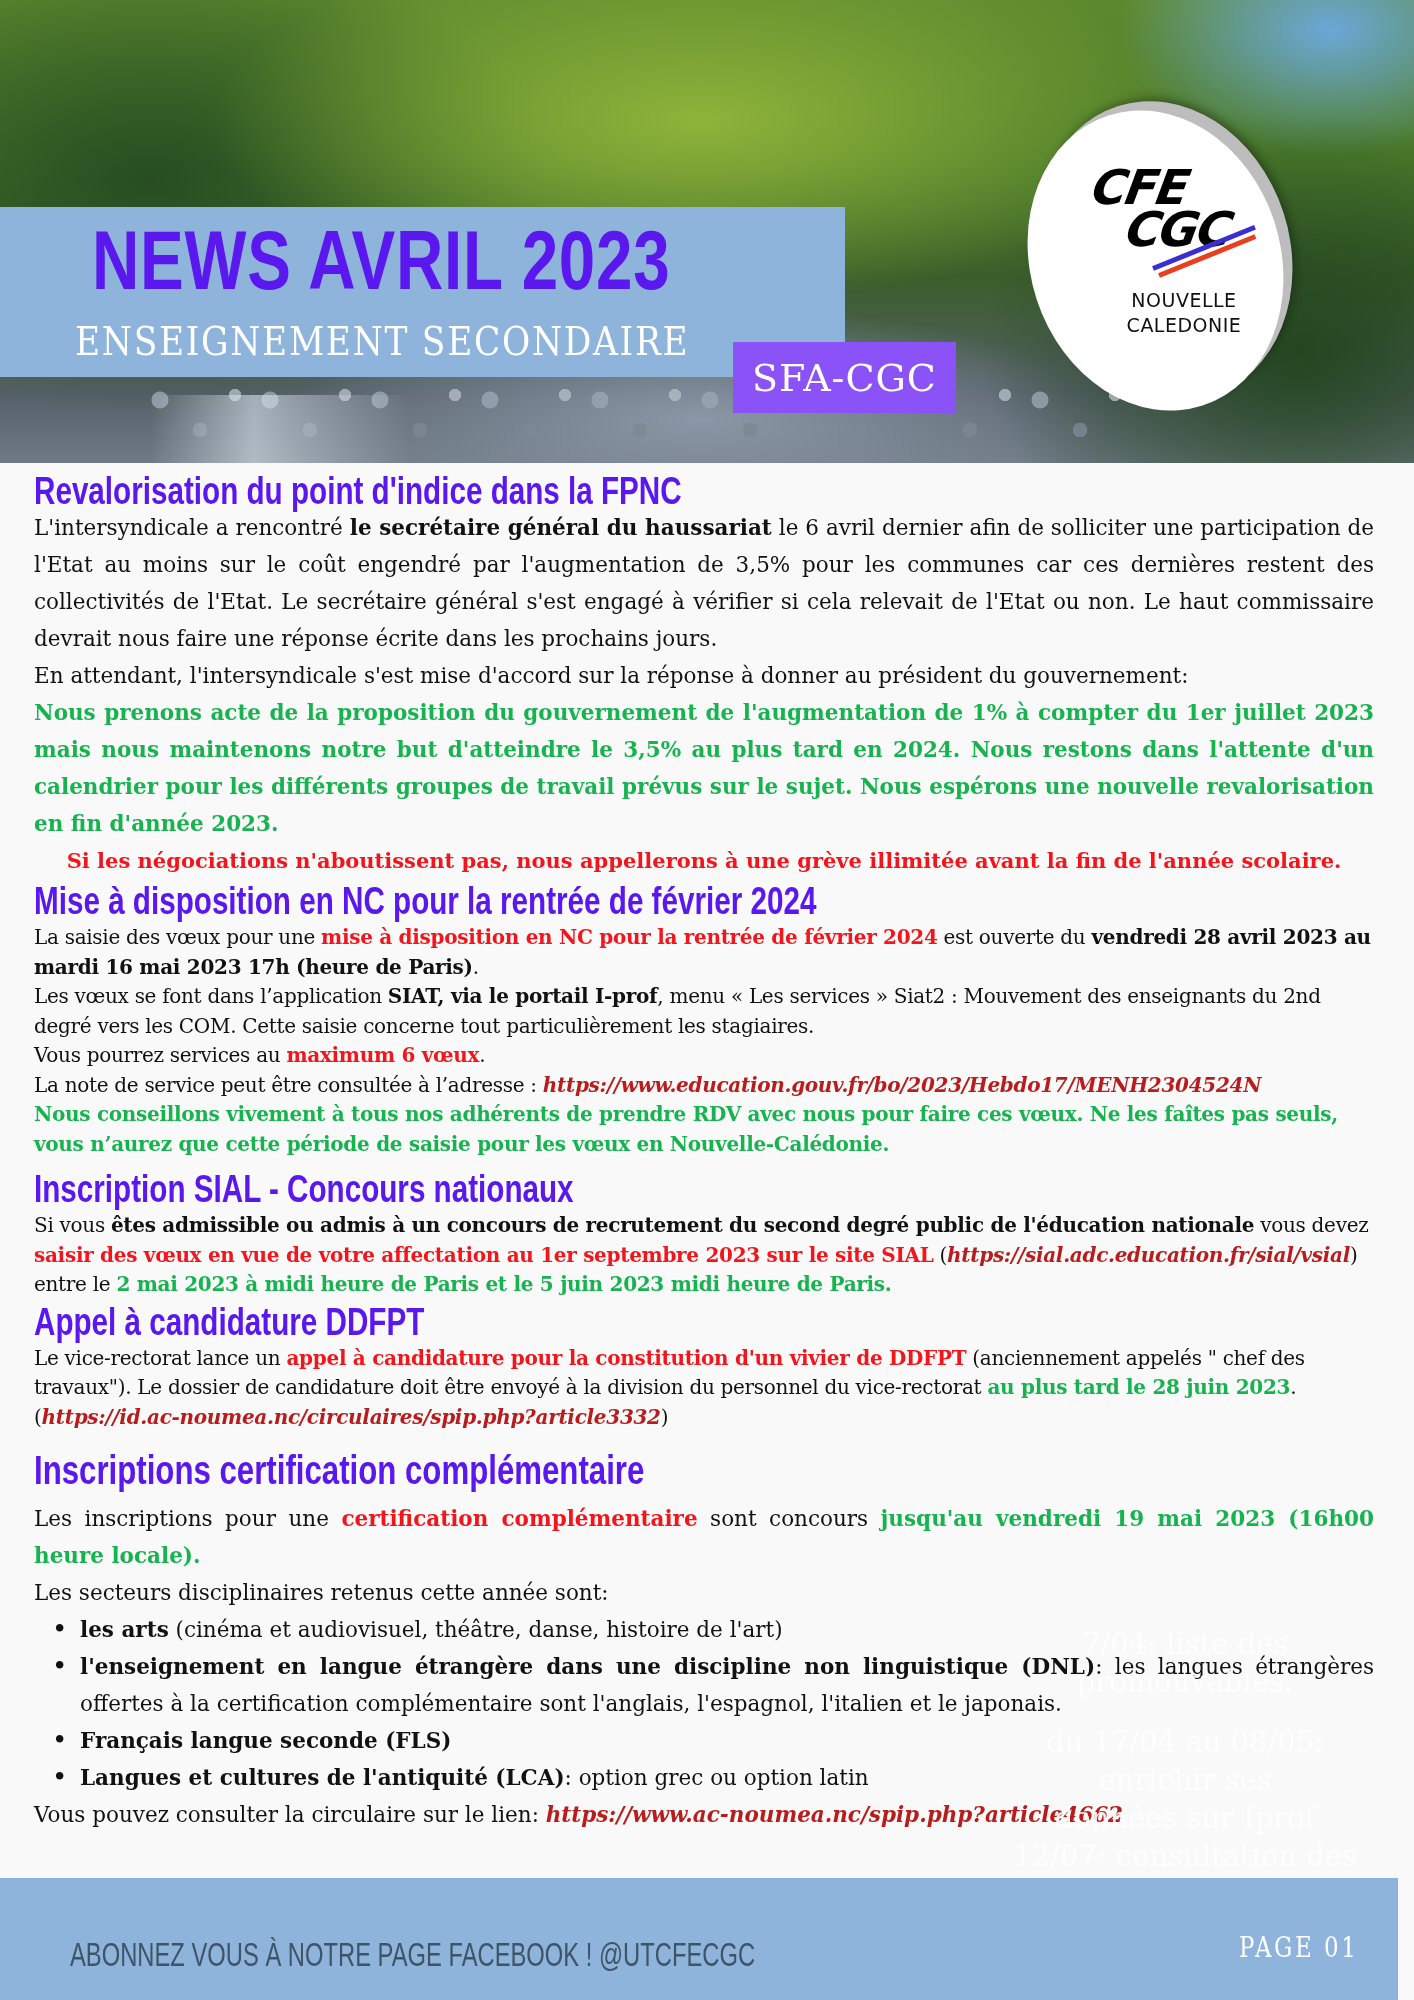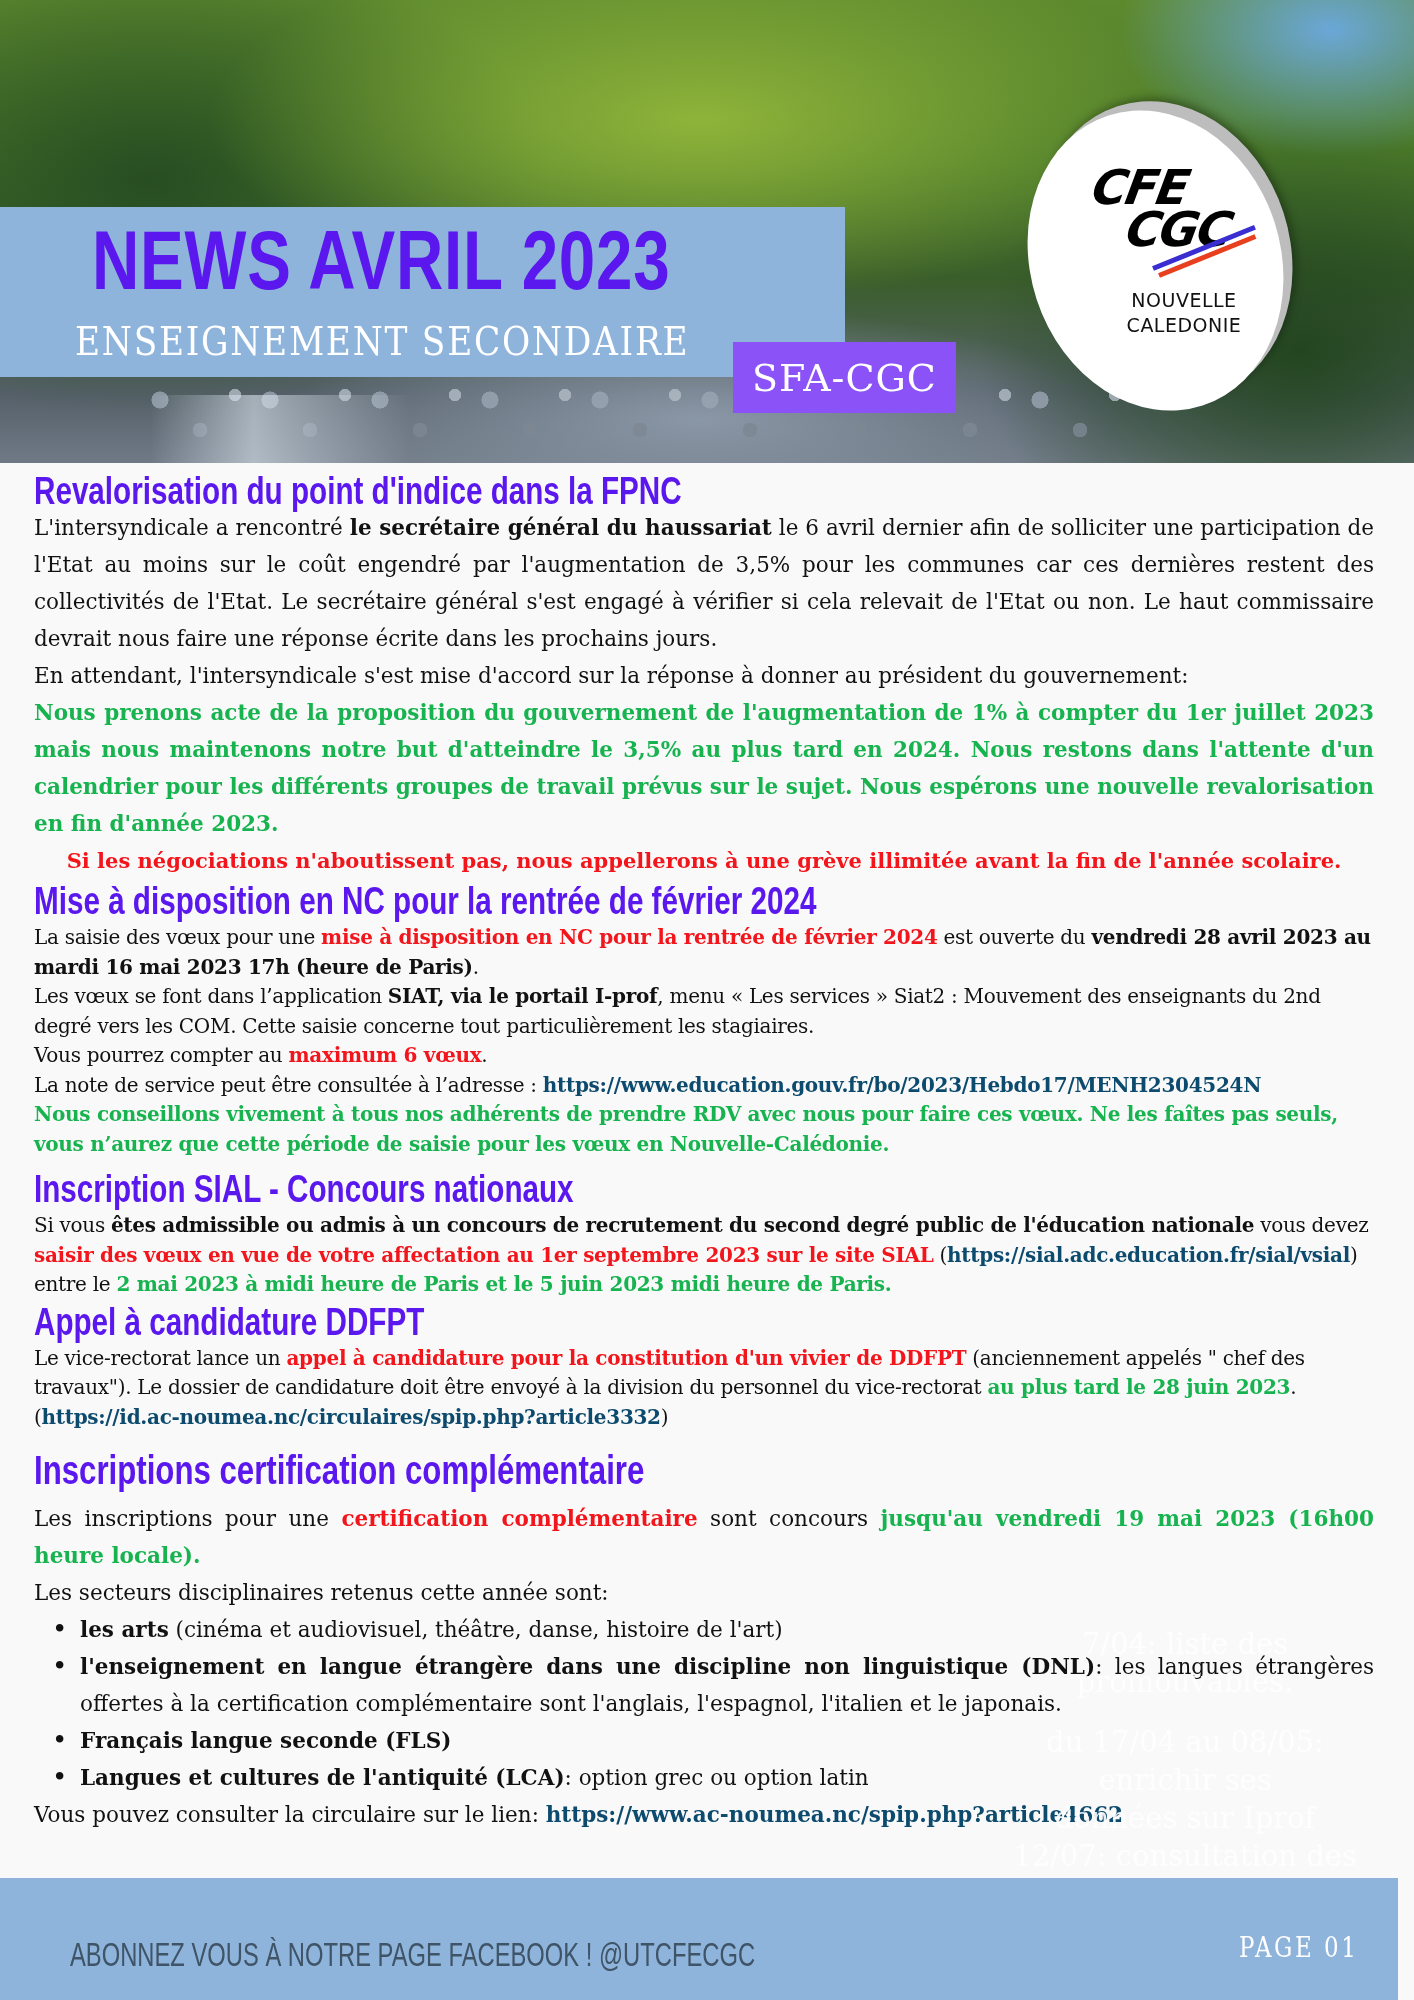--- a/index.html
+++ b/index.html
@@ -87,21 +87,21 @@
   .sec-title {
     font-family: "Liberation Sans", sans-serif; font-weight: bold; color: #5a18ee;
     font-size: 38px; white-space: nowrap; transform: scaleX(0.78); transform-origin: left top;
     line-height: 44px; height: 44px;
   }
   .p { font-size: 21.5px; line-height: 37px; color: #111; text-align: justify; }
   .p.tight { font-size: 20px; line-height: 29.5px; text-align: left; letter-spacing: -0.3px; }
   .b { font-weight: bold; }
   .green { color: #16b34f; font-weight: bold; }
   .red { color: #f2151b; font-weight: bold; }
-  .link { color: #0c4a6e; font-weight: bold; }
+  .link { color: #b91c1c; font-weight: bold; font-style: italic; }
   .center { text-align: center; }
 
   ul.bullets { list-style: none; padding-left: 14px; }
   ul.bullets li { position: relative; padding-left: 32px; font-size: 21.5px; line-height: 37px; text-align: justify; }
   ul.bullets li::before { content: "\2022"; position: absolute; left: 4px; top: 0; font-size: 26px; }
 
   .ghost {
     position: absolute; left: 985px; top: 1685px; width: 400px; text-align: center;
     color: #ffffff; font-size: 29px; line-height: 38px; opacity: 0.9;
   }
@@ -158,21 +158,21 @@
 
   <section>
     <h2 class="sec-title">Mise à disposition en NC pour la rentrée de février 2024</h2>
     <p class="p tight">
       <span>La saisie des vœux pour une </span><span class="red">mise à disposition en NC pour la rentrée de février 2024</span><span> est ouverte du </span><span class="b">vendredi 28 avril 2023 au mardi 16 mai 2023 17h (heure de Paris)</span><span>.</span>
     </p>
     <p class="p tight">
       <span>Les vœux se font dans l’application </span><span class="b">SIAT, via le portail I-prof</span><span>, menu « Les services » Siat2 : Mouvement des enseignants du 2nd degré vers les COM. Cette saisie concerne tout particulièrement les stagiaires.</span>
     </p>
     <p class="p tight">
-      <span>Vous pourrez compter au </span><span class="red">maximum 6 vœux</span><span>.</span>
+      <span>Vous pourrez services au </span><span class="red">maximum 6 vœux</span><span>.</span>
     </p>
     <p class="p tight">
       <span> La note de service peut être consultée à l’adresse : </span><a class="link">https://www.education.gouv.fr/bo/2023/Hebdo17/MENH2304524N</a>
     </p>
     <p class="p tight green">Nous conseillons vivement à tous nos adhérents de prendre RDV avec nous pour faire ces vœux. Ne les faîtes pas seuls, vous n’aurez que cette période de saisie pour les vœux en Nouvelle-Calédonie.</p>
   </section>
 
   <section style="margin-top:8px;">
     <h2 class="sec-title">Inscription SIAL - Concours nationaux</h2>
     <p class="p tight">

